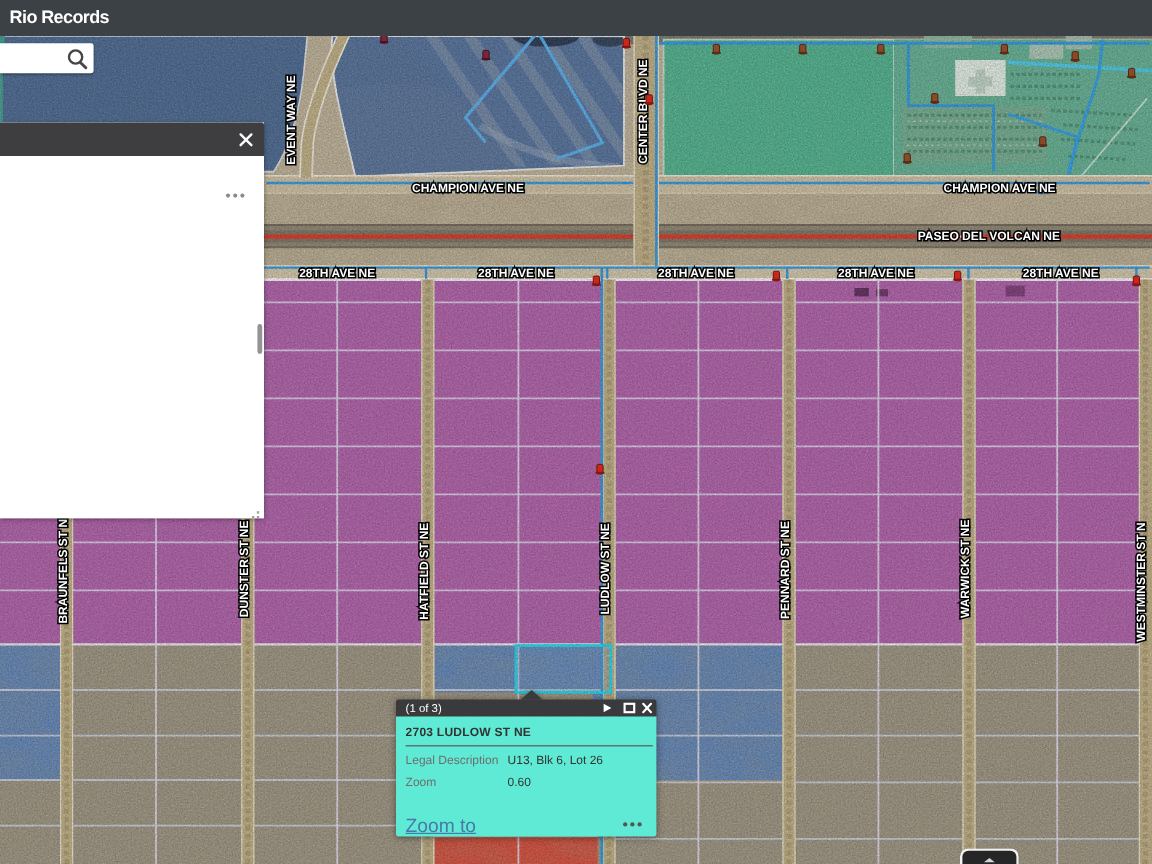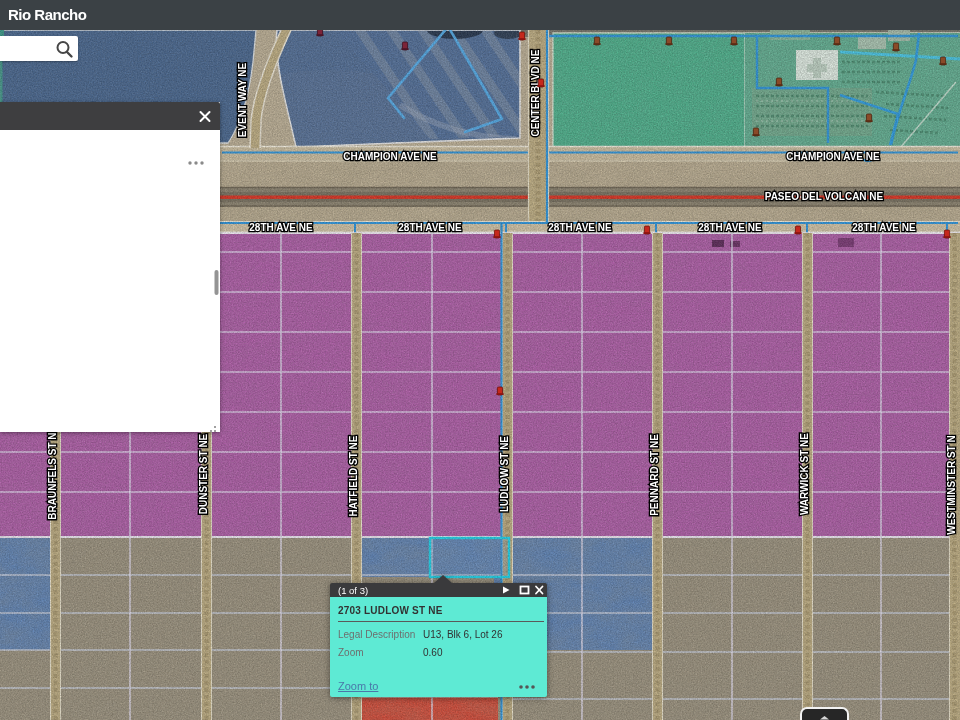--- a/index.html
+++ b/index.html
@@ -13,21 +13,21 @@
   #panelhead{position:absolute;left:0;top:0;width:220px;height:28px;border-radius:0 2px 0 0;background:#3e3e40;}
   #popup{left:330px;top:583px;width:217px;height:114px;z-index:26;filter:drop-shadow(0 1px 3px rgba(0,0,0,.45));}
   #pophead{position:absolute;left:0;top:0;width:217px;height:14px;background:#3a3a3c;border-radius:2px 2px 0 0;color:#fff;font-size:9.5px;}
   #pophead .cap{position:absolute;left:8px;top:1px;line-height:13px;}
   #popbody{position:absolute;left:0;top:14px;width:217px;height:100px;background:#5eead4;border-radius:0 0 2px 2px;}
   #poparrow{position:absolute;left:104px;top:-8px;width:0;height:0;border-left:9px solid transparent;border-right:9px solid transparent;border-bottom:8px solid #3a3a3c;}
   .ptitle{position:absolute;left:8px;top:8px;font-size:10px;font-weight:bold;color:#323232;letter-spacing:.2px;}
   .pdiv{position:absolute;left:8px;top:24px;width:206px;height:1.4px;background:#5a5a5a;}
   .plab{position:absolute;left:8px;color:#6e6e6e;font-size:10px;}
   .pval{position:absolute;left:64px;color:#323232;font-size:10px;text-align:right;}
-  .pzoom{position:absolute;left:8px;top:83px;font-size:11px;color:#4a78a8;text-decoration:underline;text-align:center;}
+  .pzoom{position:absolute;left:8px;top:83px;font-size:16px;color:#4a78a8;text-decoration:underline;text-align:center;}
   #chevbtn{left:800px;top:707px;width:49px;height:13px;background:#262626;border:2px solid #f2f2f2;border-bottom:none;border-radius:7px 7px 0 0;box-sizing:border-box;z-index:24;}
 </style>
 </head>
 <body>
 
 <svg class="abs" style="left:0;top:30px;z-index:1" width="960" height="690" viewBox="0 30 960 690">
 <defs>
   <filter id="speck" x="0" y="0" width="100%" height="100%">
     <feTurbulence type="fractalNoise" baseFrequency="0.75" numOctaves="2" seed="7" stitchTiles="stitch"></feTurbulence>
     <feColorMatrix type="matrix" values="0 0 0 0 0  0 0 0 0 0  0 0 0 0 0  0.9 0.9 0.9 0 -0.75"></feColorMatrix>
@@ -306,21 +306,21 @@
   <use href="#hydB" x="837" y="41"></use>
       <use href="#hydB" x="896" y="47"></use>
       <use href="#hydB" x="943" y="61"></use>
   <use href="#hydB" x="779" y="82"></use>
       <use href="#hydB" x="869" y="118"></use>
       <use href="#hydB" x="756" y="132"></use>
 </g>
 </svg>
 
 <div id="topbar" class="abs">
-  <span class="t1">Rio Rancho</span>
+  <span class="t1">Rio Records</span>
 </div>
 
 <div id="search" class="abs">
   <svg width="78" height="25" style="position:absolute;left:0;top:0">
     <circle cx="63" cy="11.5" r="5.5" fill="none" stroke="#464646" stroke-width="2"></circle>
     <line x1="67" y1="16" x2="71.5" y2="20.5" stroke="#464646" stroke-width="2.4" stroke-linecap="round"></line>
   </svg>
 </div>
 
 <div id="panel" class="abs">

